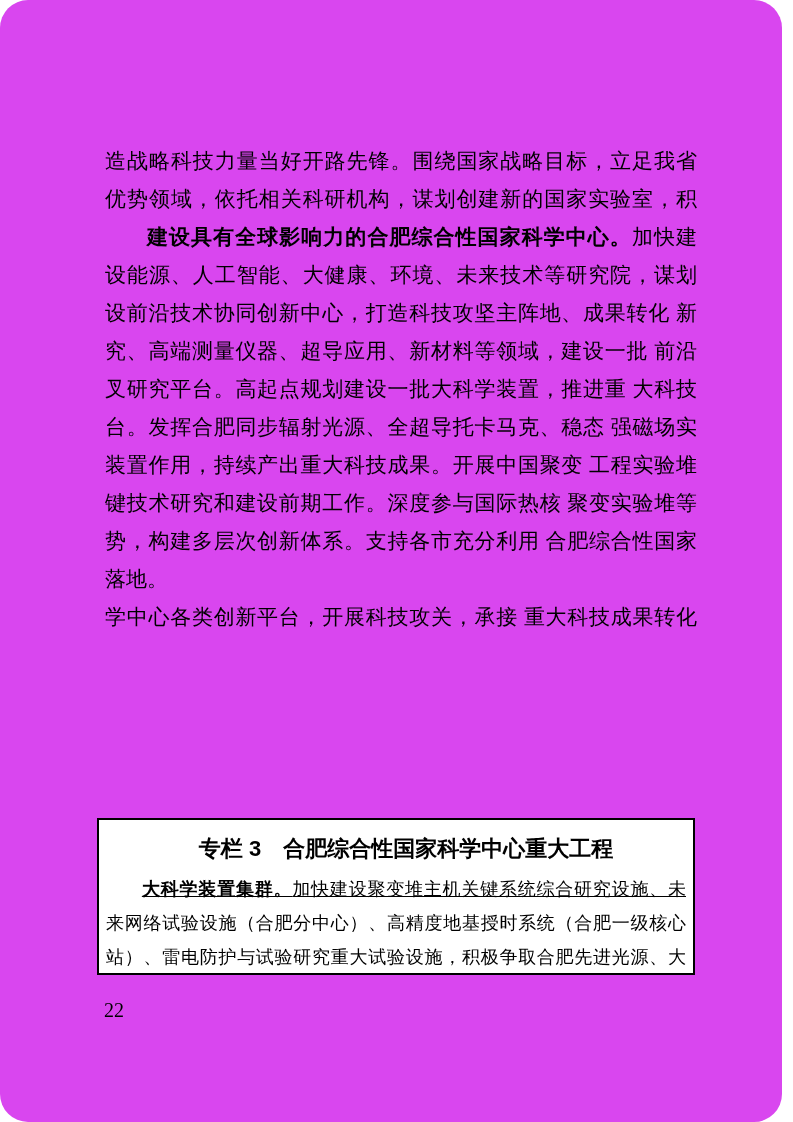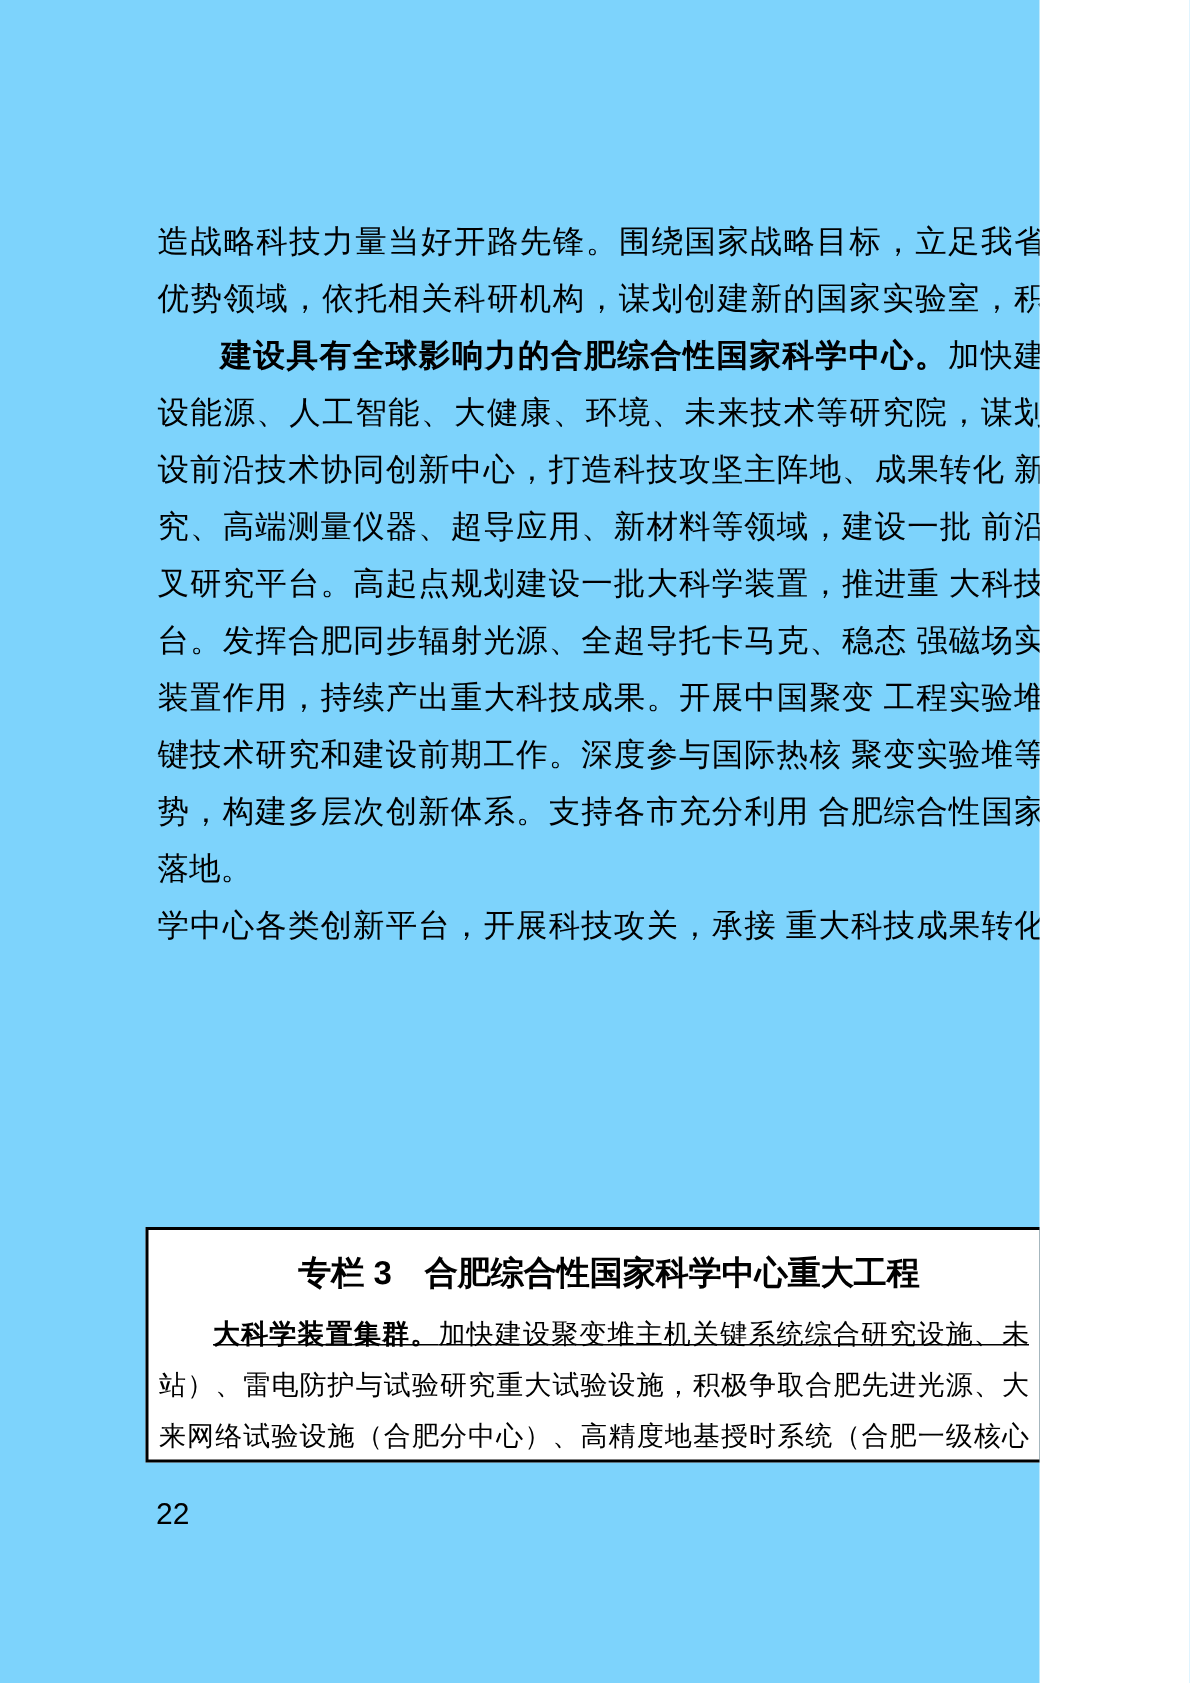--- a/index.html
+++ b/index.html
@@ -2,26 +2,27 @@
 <html><head>
 <meta charset="utf-8">
 <style>
   html, body {
     margin: 0;
     padding: 0;
     background: #ffffff;
   }
   .page {
     position: relative;
-    width: 693px;
+    width: 782px;
     height: 1122px;
-    background: #7dd3fc;
+    background: #d946ef;
     color: #000000;
     font-family: "Liberation Serif", "DejaVu Serif", serif;
     overflow: hidden;
+    border-radius: 28px;
   }
   
   .text-block {
     position: absolute;
     left: 105px;
     top: 142px;
     width: 592px;
     font-size: 21px;
     line-height: 38px;
   }
@@ -71,21 +72,21 @@
   }
   .callout-body .line.indent {
     text-indent: 36px;
     text-decoration: underline;
   }
   
   .page-number {
     position: absolute;
     left: 104px;
     top: 997px;
-    font-family: Liberation Sans, sans-serif;
+    font-family: Liberation Serif, serif;
     font-size: 20px;
     line-height: 26px;
     color: #000000;
   }
 </style>
 </head>
 <body>
 
 <div class="page">
 
@@ -105,20 +106,20 @@
     <div class="line">势，构建多层次创新体系。支持各市充分利用 合肥综合性国家科</div>
     <div class="line last">落地。</div>
     <div class="line">学中心各类创新平台，开展科技攻关，承接 重大科技成果转化</div>
 
   </div>
 
   <div class="callout-box">
     <div class="callout-title">专栏 3　合肥综合性国家科学中心重大工程</div>
     <div class="callout-body">
       <div class="line indent"><span class="lead">大科学装置集群。</span><span>加快建设聚变堆主机关键系统综合研究设施、未</span></div>
+      <div class="line">来网络试验设施（合肥分中心）、高精度地基授时系统（合肥一级核心</div>
       <div class="line">站）、雷电防护与试验研究重大试验设施，积极争取合肥先进光源、大</div>
-      <div class="line">来网络试验设施（合肥分中心）、高精度地基授时系统（合肥一级核心</div>
     </div>
   </div>
 
   <div class="page-number">22</div>
 
 </div>
 
 </body></html>

